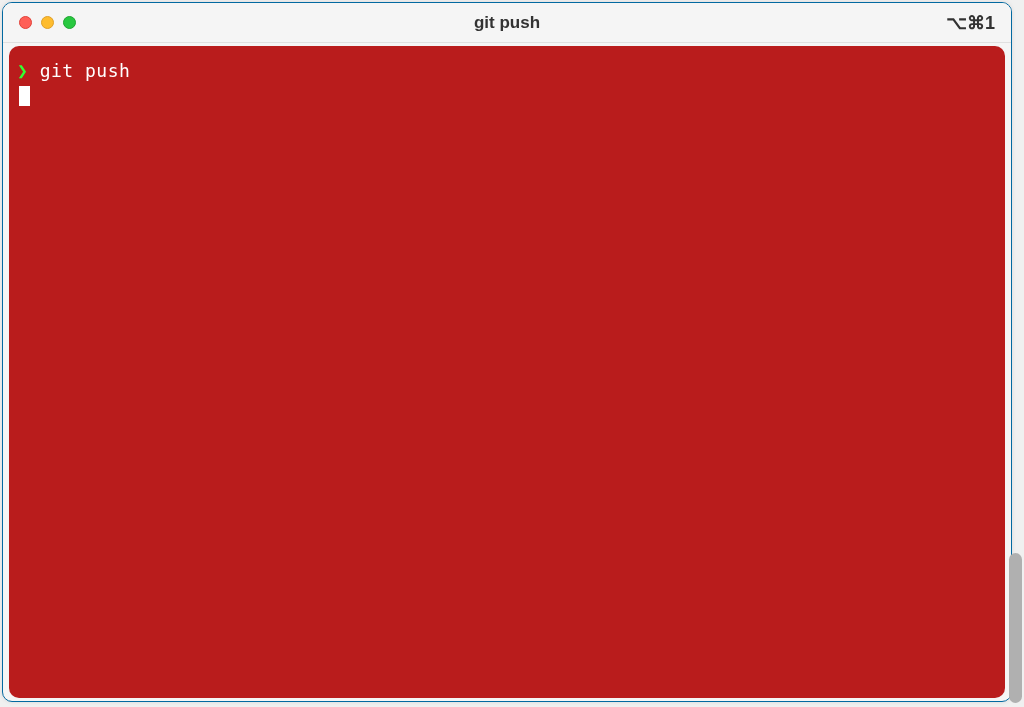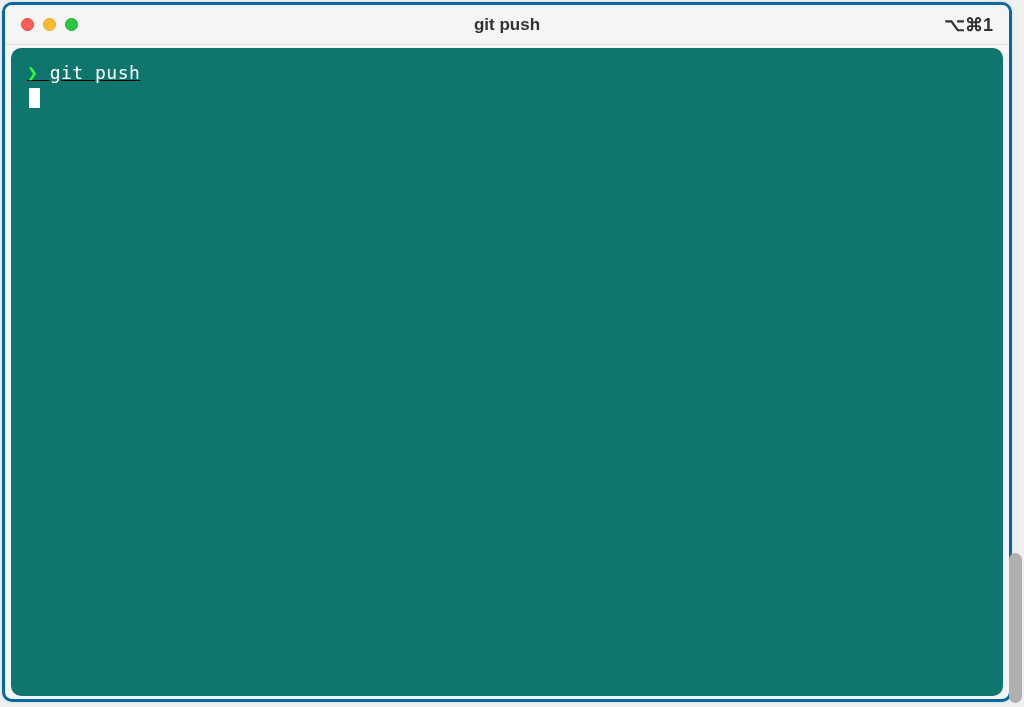--- a/index.html
+++ b/index.html
@@ -17,22 +17,21 @@
     }
     .window {
       width: 1010px;
       height: 700px;
       background: #f5f5f5;
       border-radius: 10px;
       overflow: hidden;
       box-shadow: 0 0 4px rgba(0,0,0,0.1);
       margin: 2px;
       position: relative;
-      border: 3px solid #0369a1;
-      text-decoration: underline;
+      border: 1px solid #0369a1;
     }
     .titlebar {
       height: 40px;
       background: #f5f5f5;
       display: flex;
       align-items: center;
       position: relative;
       border-bottom: 1px solid #e0e0e0;
     }
     .traffic-lights {
@@ -70,24 +69,24 @@
       position: absolute;
       right: 16px;
       font-size: 18px;
       font-weight: 600;
       color: #333;
       letter-spacing: 0px;
     }
     .terminal-body {
       width: calc(100% - 12px);
       height: calc(100% - 46px);
-      background: #0f766e;
+      background: #b91c1c;
       border-radius: 10px;
       margin: 3px 6px 3px 6px;
-      padding: 12px 16px;
+      padding: 12px 8px;
       font-family: "Menlo", "Monaco", "Consolas", monospace;
       font-size: 18px;
       line-height: 1.4;
       color: #fff;
       overflow: hidden;
       letter-spacing: 0.5px;
     }
     .terminal-line {
       white-space: pre;
     }

